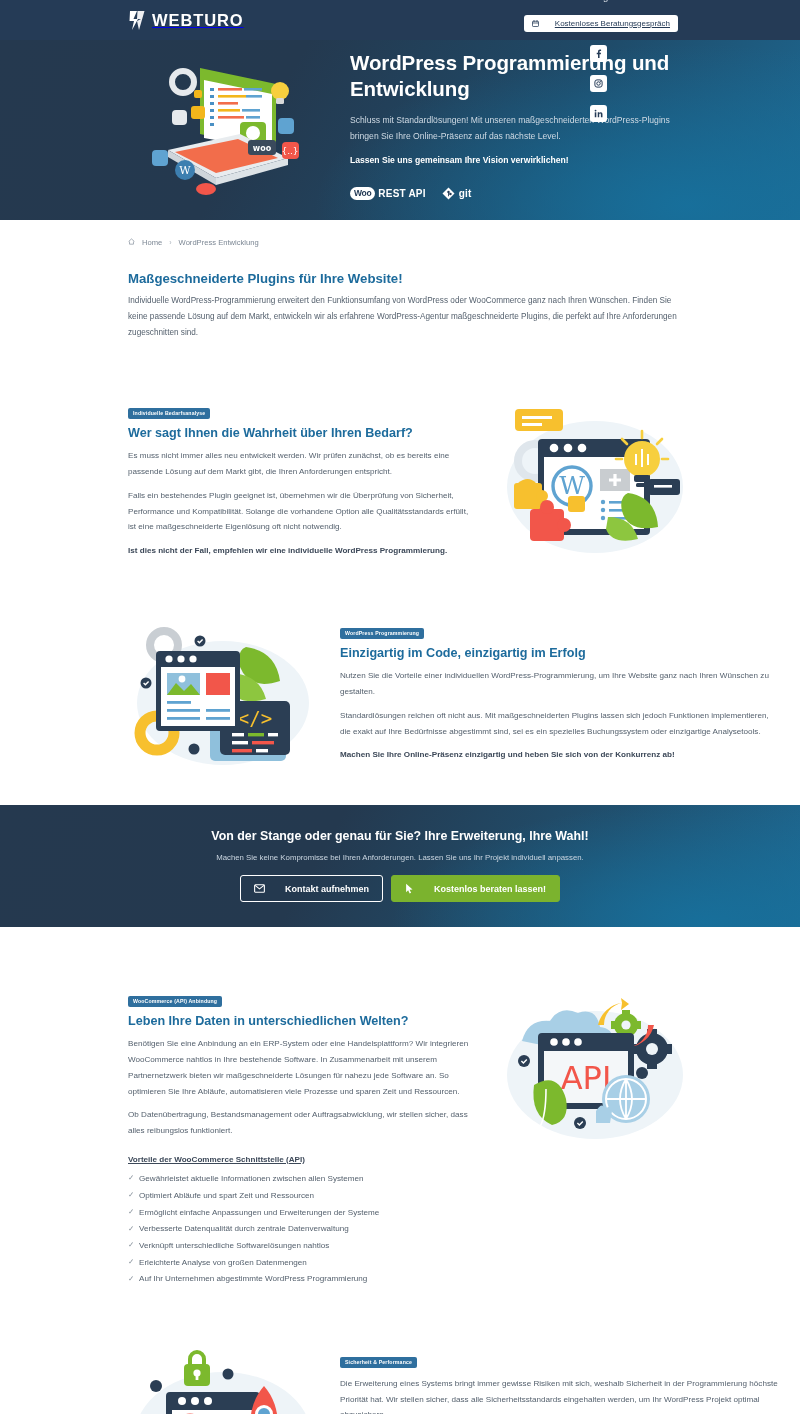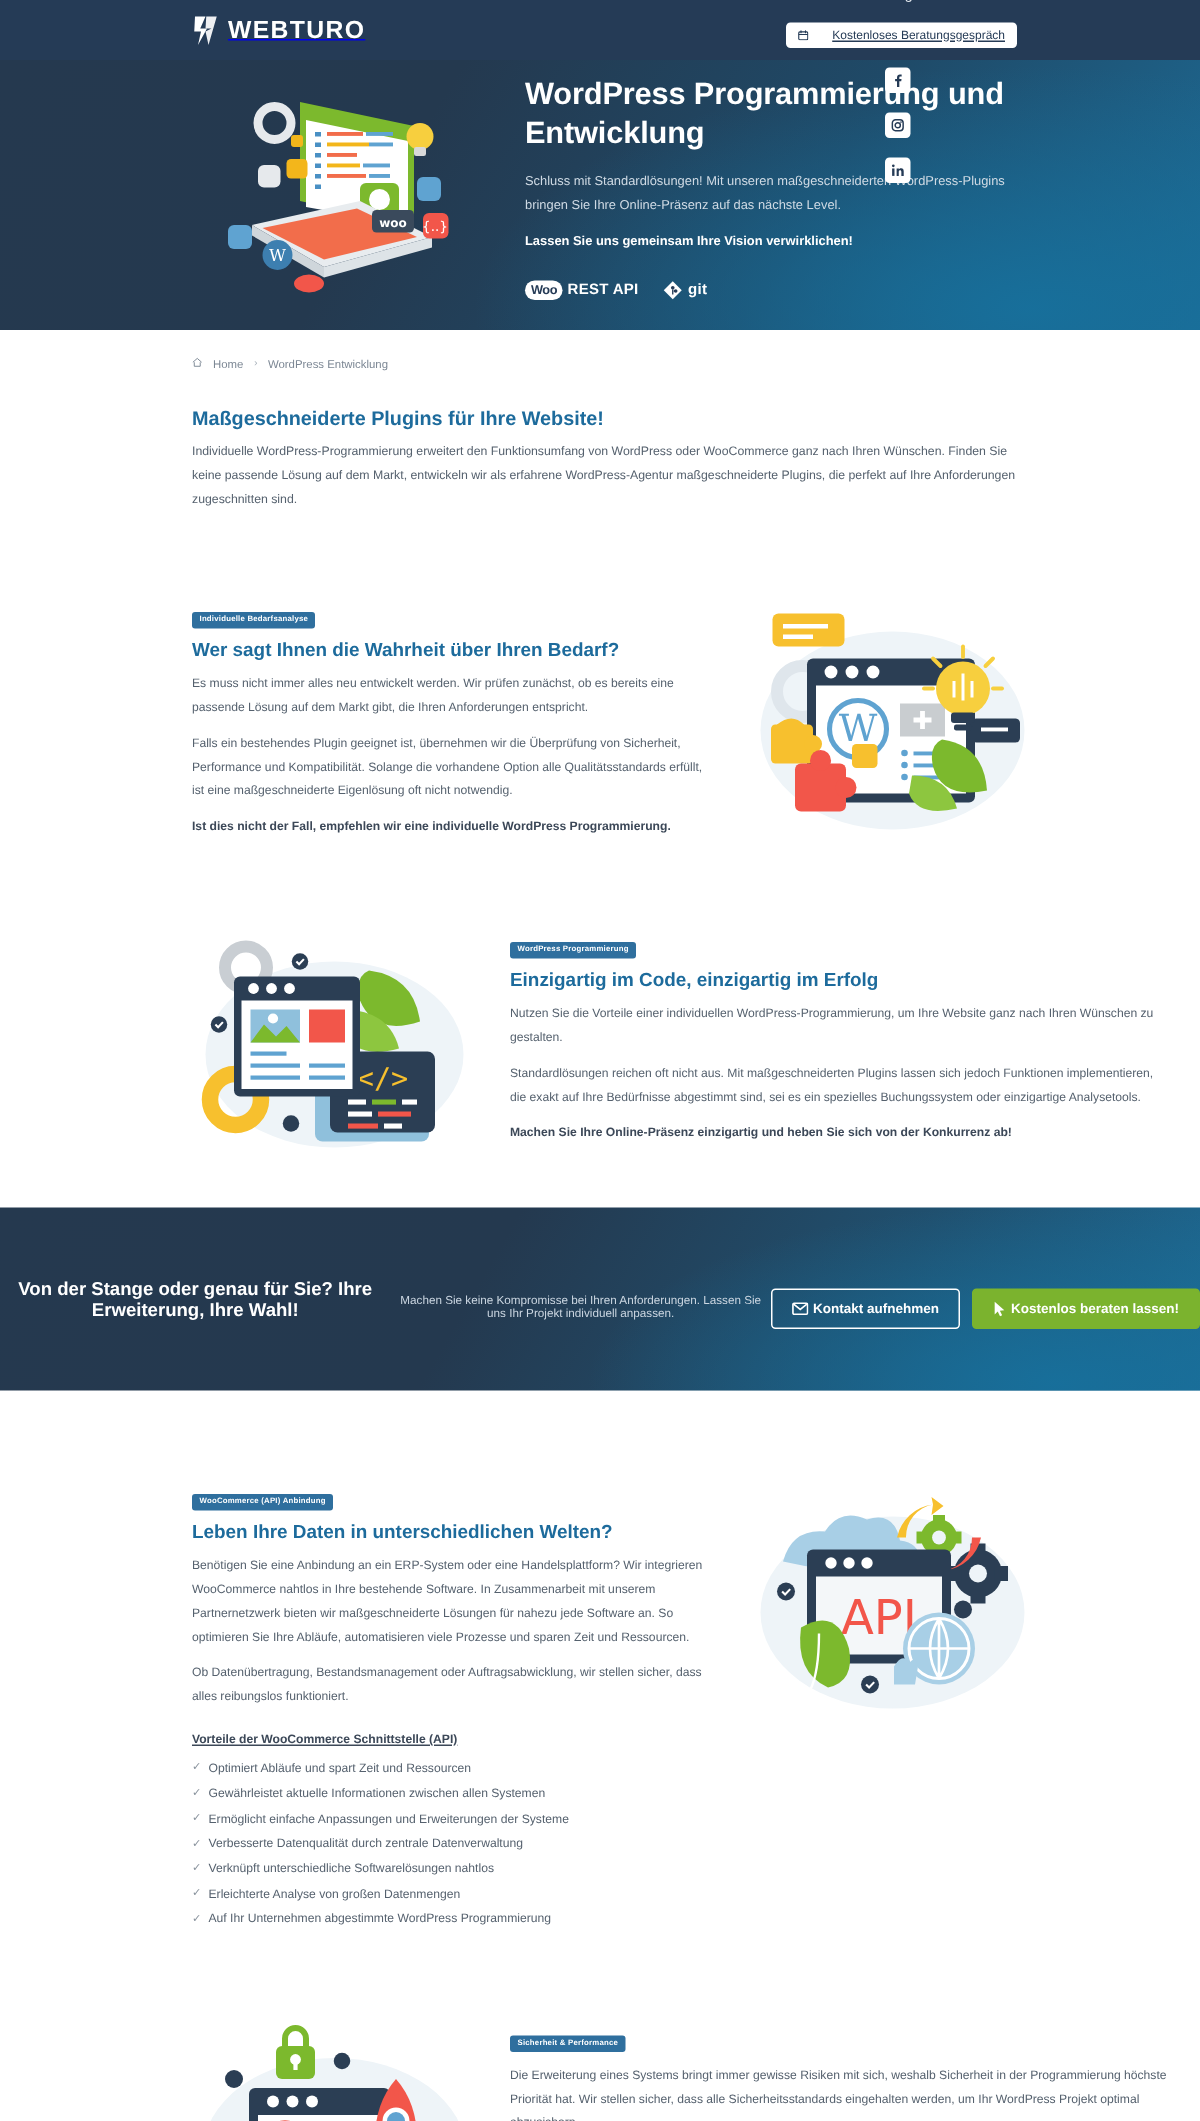--- a/index.html
+++ b/index.html
@@ -119,29 +119,29 @@
     content:"✓"; position:absolute; left:0; top:3.6px;
     color:#8a949e; font-size:7.4px;
   }
 
   
   .cta-band {
     margin-top:34px; height:122px; position:relative; overflow:hidden;
     background:
       radial-gradient(ellipse 520px 200px at 88% 96%, rgba(23,112,156,.92) 0%, rgba(23,112,156,0) 60%),
       linear-gradient(120deg,#25394f 0%, #24394f 40%, #20506f 72%, #1d6b95 100%);
-    display:flex; flex-direction:row; align-items:center; justify-content:center;
+    display:flex; flex-direction:column; align-items:center; justify-content:center;
   }
   .cta-h {
     color:#fff; font-size:12.4px; font-weight:700; text-align:center;
   }
   .cta-sub { color:#cbd6e1; font-size:7.8px; margin-top:10px; text-align:center; }
   .cta-btns { margin-top:13px; display:flex; gap:8px; }
   .btn {
-    display:flex; align-items:center; gap:3px;
+    display:flex; align-items:center; gap:20px;
     font-size:9px; font-weight:700; border-radius:3px;
     padding:7px 13px; text-decoration:none; white-space:nowrap;
   }
   .btn-outline { border:1px solid #ffffff; color:#ffffff; background:transparent; }
   .btn-green { background:#7bb32e; color:#ffffff; border:1px solid #7bb32e; }
   .btn svg { display:block; }
 
   .gap-lg { height:60px; }
   .gap-xl { height:62px; }
 
@@ -451,22 +451,22 @@
   <div class="gap-xl"></div>
 
   <section class="row">
     <div class="col-txt">
       <span class="badge">WooCommerce (API) Anbindung</span>
       <h2 class="h2">Leben Ihre Daten in unterschiedlichen Welten?</h2>
       <p class="p">Benötigen Sie eine Anbindung an ein ERP-System oder eine Handelsplattform? Wir integrieren WooCommerce nahtlos in Ihre bestehende Software. In Zusammenarbeit mit unserem Partnernetzwerk bieten wir maßgeschneiderte Lösungen für nahezu jede Software an. So optimieren Sie Ihre Abläufe, automatisieren viele Prozesse und sparen Zeit und Ressourcen.</p>
       <p class="p">Ob Datenübertragung, Bestandsmanagement oder Auftragsabwicklung, wir stellen sicher, dass alles reibungslos funktioniert.</p>
       <div class="list-title">Vorteile der WooCommerce Schnittstelle (API)</div>
       <ul class="checks">
+        <li>Gewährleistet aktuelle Informationen zwischen allen Systemen</li>
         <li>Optimiert Abläufe und spart Zeit und Ressourcen</li>
-        <li>Gewährleistet aktuelle Informationen zwischen allen Systemen</li>
         <li>Ermöglicht einfache Anpassungen und Erweiterungen der Systeme</li>
         <li>Verbesserte Datenqualität durch zentrale Datenverwaltung</li>
         <li>Verknüpft unterschiedliche Softwarelösungen nahtlos</li>
         <li>Erleichterte Analyse von großen Datenmengen</li>
         <li>Auf Ihr Unternehmen abgestimmte WordPress Programmierung</li>
       </ul>
     </div>
     <div class="col-art">
       <svg class="art" viewBox="0 0 190 160">
         <ellipse cx="95" cy="86" rx="88" ry="64" fill="#eef4f8"></ellipse>

